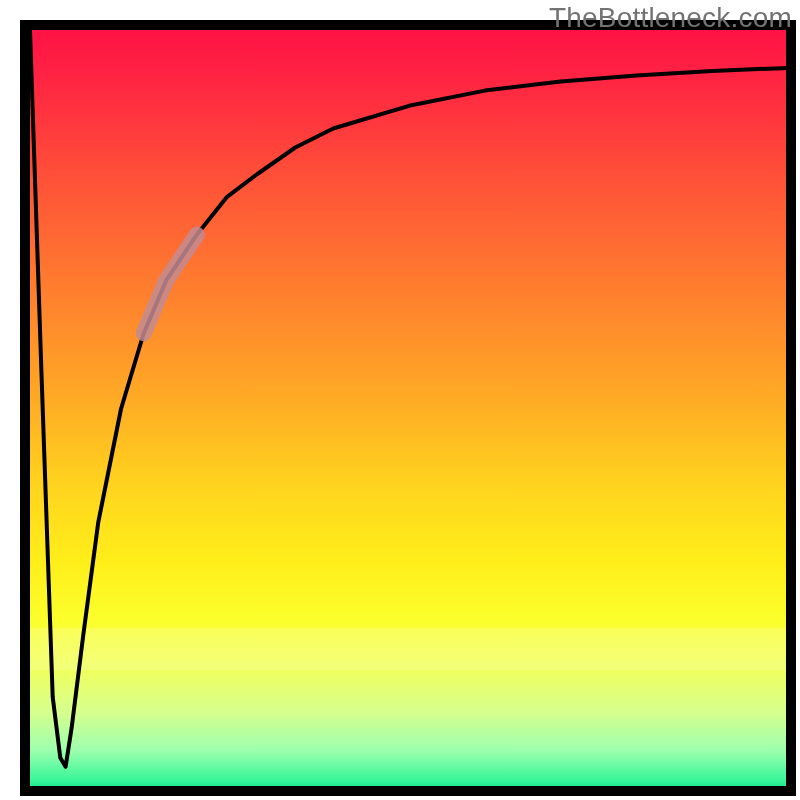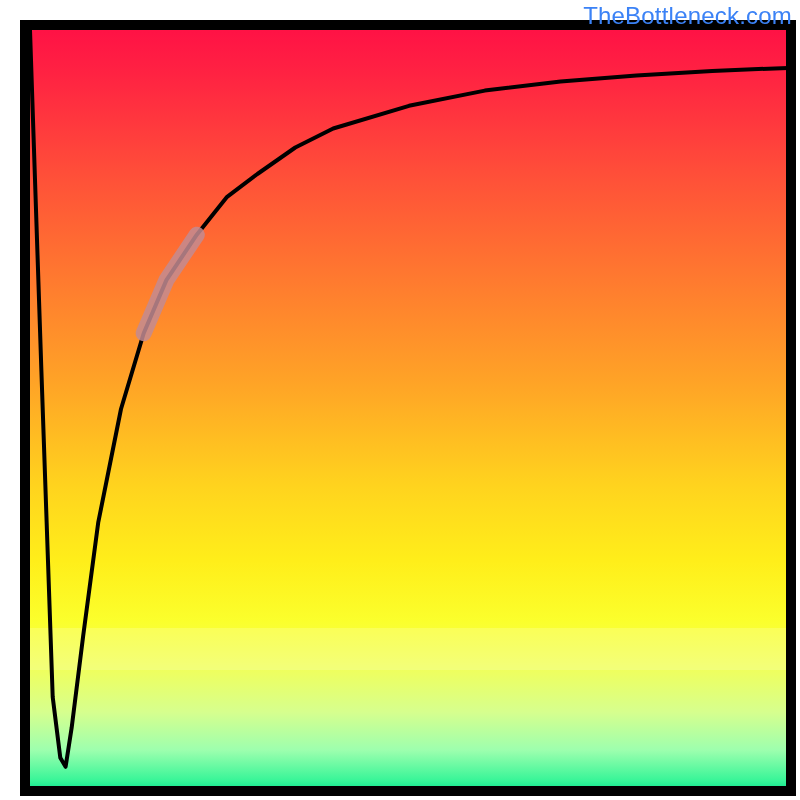--- a/index.html
+++ b/index.html
@@ -13,22 +13,22 @@
   }
   .stage {
     position: relative;
     width: 800px;
     height: 800px;
   }
   .watermark {
     position: absolute;
     top: 2px;
     right: 8px;
-    font-size: 24px;
-    color: #3b82f6;
+    font-size: 28px;
+    color: #737373;
     font-weight: 500;
     letter-spacing: 0.2px;
     z-index: 10;
   }
   
   .plot-area {
     position: absolute;
     left: 30px;
     top: 30px;
     width: 758px;

